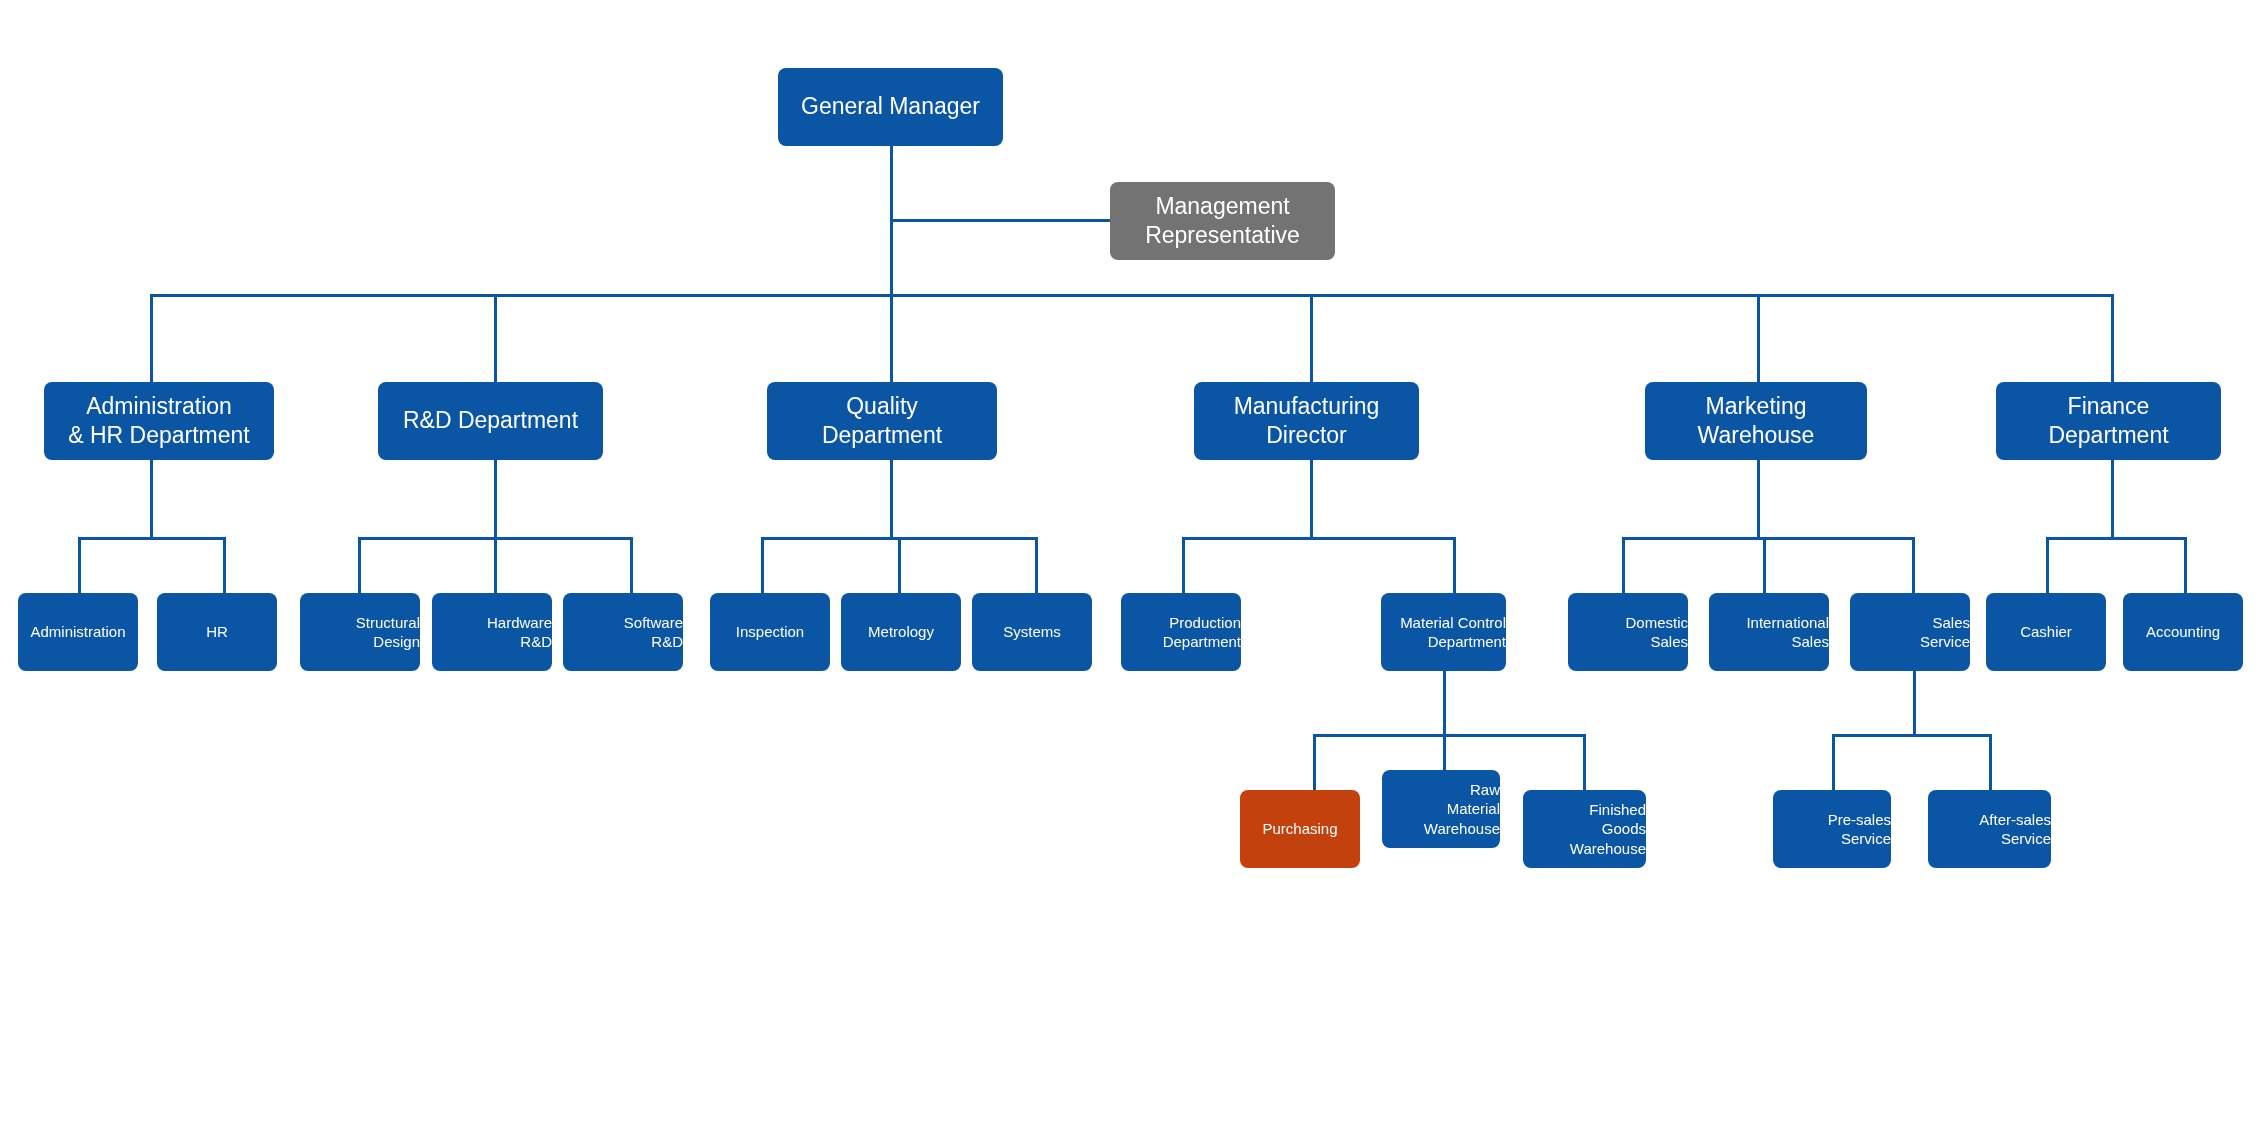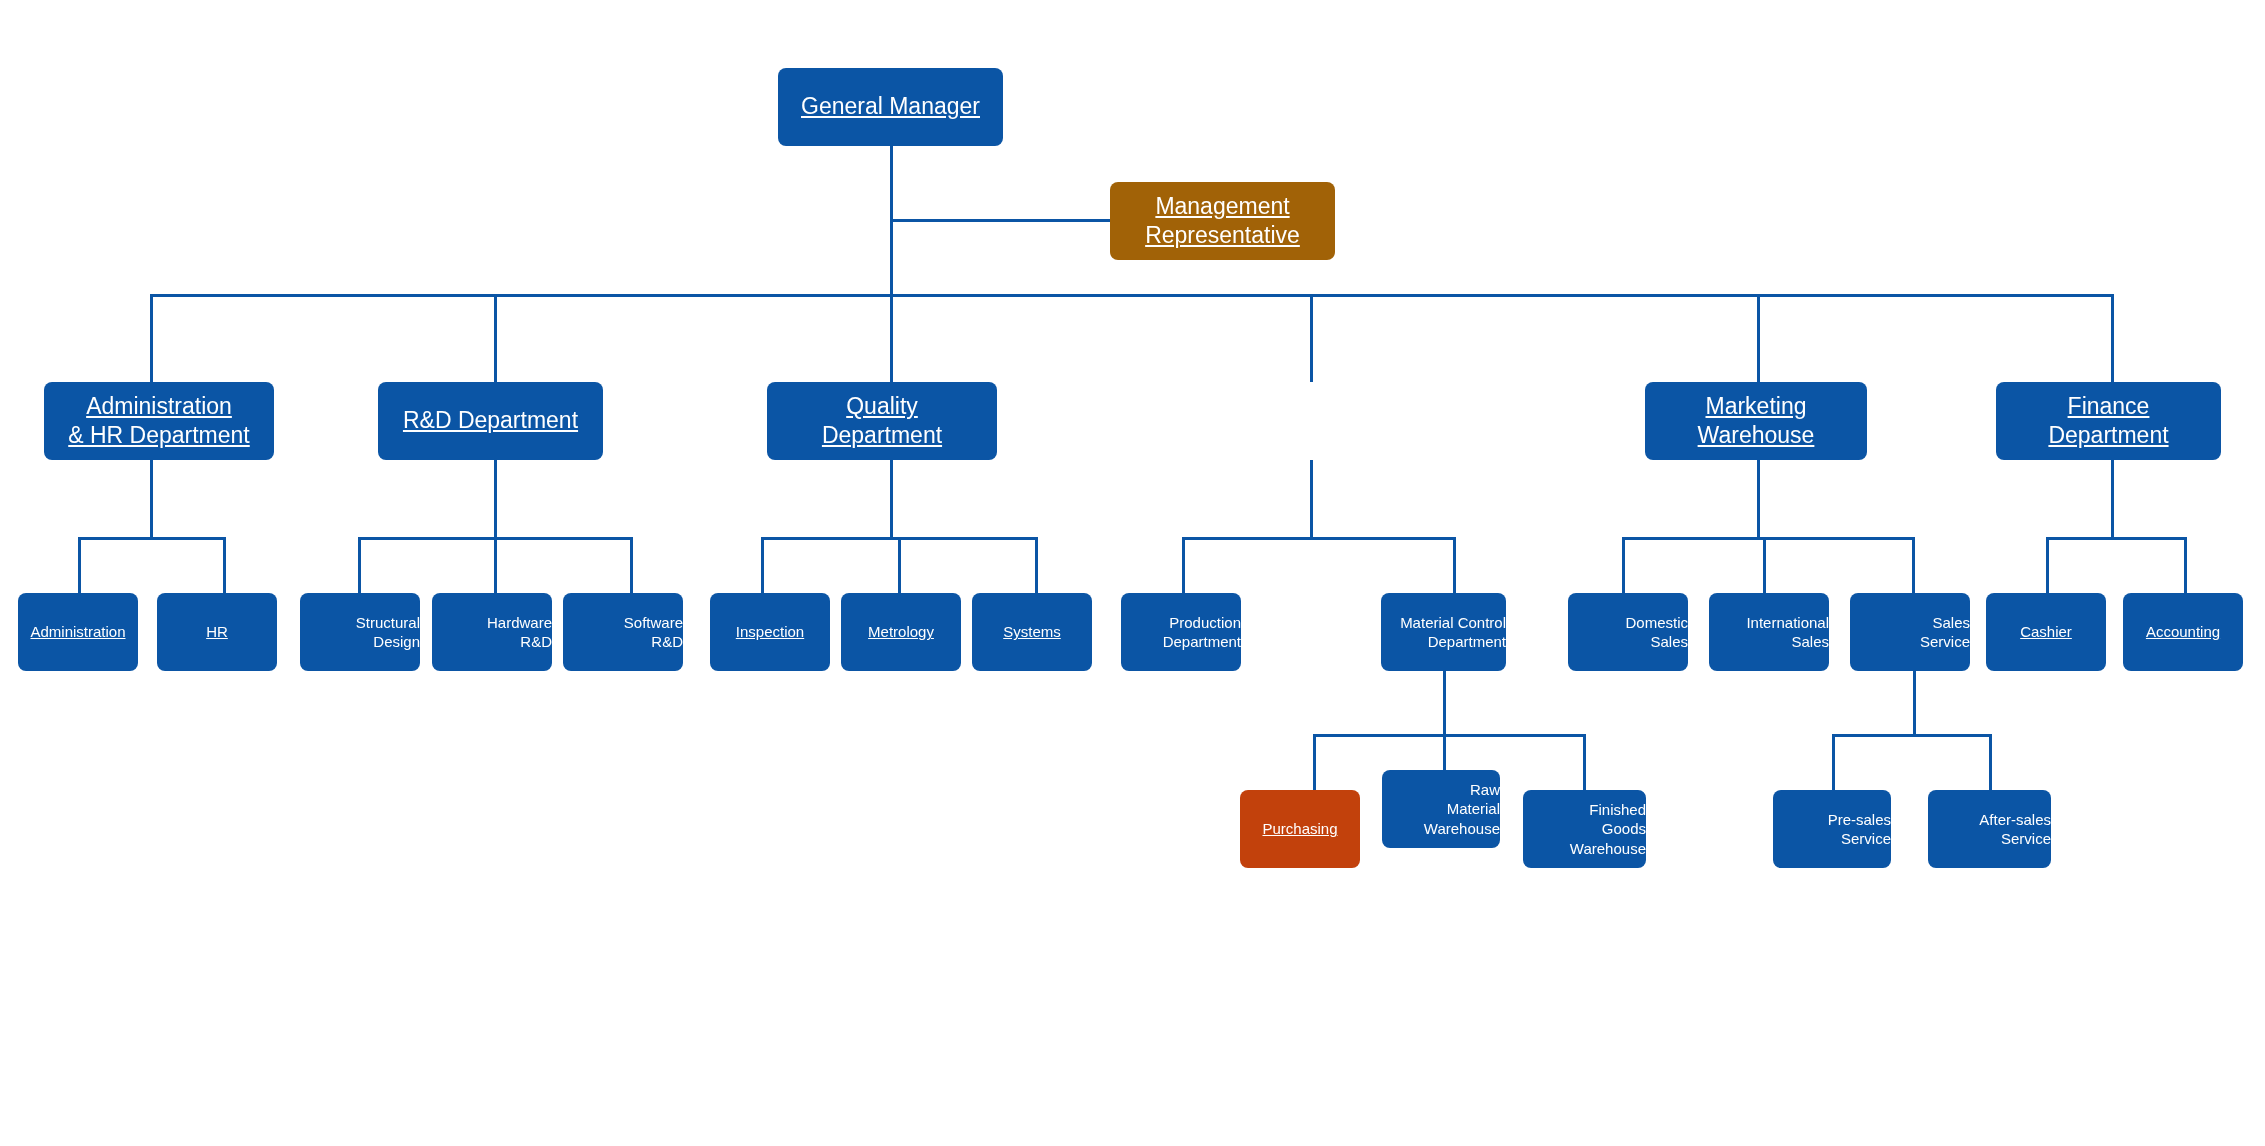--- a/index.html
+++ b/index.html
@@ -25,21 +25,21 @@
     background: #0B55A5;
     border-radius: 8px;
     color: #ffffff;
     display: flex;
     align-items: center;
     z-index: 3;
     line-height: 1.28;
     white-space: pre-line;
     overflow: hidden;
   }
-  .node.center   { justify-content: center; text-align: center; text-decoration: underline; }
+  .node.center   { justify-content: center; text-align: center; }
   .node.leftish  { justify-content: flex-start; text-align: right; }
   .node .node-label { display: block; width: 100%; }
   .node.leftish .node-label { padding-left: 12px; }
   .t-l2     { font-size: 23px; }
   .t-l3     { font-size: 15px; }
   .t-l4     { font-size: 15px; }
 
   .conn {
     position: absolute;
     background: #0B55A5;
@@ -90,27 +90,29 @@
     <div class="conn v" style="background: rgb(11, 85, 165); left: 1443px; top: 671px; height: 63px;"></div>
     <div class="conn h" style="background: rgb(11, 85, 165); left: 1313px; top: 734px; width: 270px;"></div>
     <div class="conn v" style="background: rgb(11, 85, 165); left: 1313px; top: 734px; height: 56px;"></div>
     <div class="conn v" style="background: rgb(11, 85, 165); left: 1443px; top: 734px; height: 56px;"></div>
     <div class="conn v" style="background: rgb(11, 85, 165); left: 1583px; top: 734px; height: 56px;"></div>
     <div class="conn v" style="background: rgb(11, 85, 165); left: 1913px; top: 671px; height: 63px;"></div>
     <div class="conn h" style="background: rgb(11, 85, 165); left: 1832px; top: 734px; width: 157px;"></div>
     <div class="conn v" style="background: rgb(11, 85, 165); left: 1832px; top: 734px; height: 56px;"></div>
     <div class="conn v" style="background: rgb(11, 85, 165); left: 1989px; top: 734px; height: 56px;"></div>
     <div class="node center t-lroot" style="left: 778px; top: 68px; width: 225px; height: 78px; font-size: 23px; background: rgb(11, 85, 165); color: rgb(255, 255, 255);"><span class="node-label">General Manager</span></div>
-    <div class="node center t-l2" style="left: 1110px; top: 182px; width: 225px; height: 78px; font-size: 23px; background: #a16207; color: rgb(255, 255, 255);"><span class="node-label">Management
+    <div class="node center t-l2" style="left: 1110px; top: 182px; width: 225px; height: 78px; font-size: 23px; background: #737373; color: rgb(255, 255, 255);"><span class="node-label">Management
 Representative</span></div>
     <div class="node center t-l2" style="left: 44px; top: 382px; width: 230px; height: 78px; font-size: 23px; background: rgb(11, 85, 165); color: rgb(255, 255, 255);"><span class="node-label">Administration
 &amp; HR Department</span></div>
     <div class="node center t-l2" style="left: 378px; top: 382px; width: 225px; height: 78px; font-size: 23px; background: rgb(11, 85, 165); color: rgb(255, 255, 255);"><span class="node-label">R&amp;D Department</span></div>
     <div class="node center t-l2" style="left: 767px; top: 382px; width: 230px; height: 78px; font-size: 23px; background: rgb(11, 85, 165); color: rgb(255, 255, 255);"><span class="node-label">Quality
 Department</span></div>
+    <div class="node center t-l2" style="left: 1194px; top: 382px; width: 225px; height: 78px; font-size: 23px; background: rgb(11, 85, 165); color: rgb(255, 255, 255);"><span class="node-label">Manufacturing
+Director</span></div>
     <div class="node center t-l2" style="left: 1645px; top: 382px; width: 222px; height: 78px; font-size: 23px; background: rgb(11, 85, 165); color: rgb(255, 255, 255);"><span class="node-label">Marketing
 Warehouse</span></div>
     <div class="node center t-l2" style="left: 1996px; top: 382px; width: 225px; height: 78px; font-size: 23px; background: rgb(11, 85, 165); color: rgb(255, 255, 255);"><span class="node-label">Finance
 Department</span></div>
     <div class="node center t-l3" style="left: 18px; top: 593px; width: 120px; height: 78px; font-size: 15px; background: rgb(11, 85, 165); color: rgb(255, 255, 255);"><span class="node-label">Administration</span></div>
     <div class="node center t-l3" style="left: 157px; top: 593px; width: 120px; height: 78px; font-size: 15px; background: rgb(11, 85, 165); color: rgb(255, 255, 255);"><span class="node-label">HR</span></div>
     <div class="node leftish t-l3" style="left: 300px; top: 593px; width: 120px; height: 78px; font-size: 15px; background: rgb(11, 85, 165); color: rgb(255, 255, 255);"><span class="node-label">Structural
 Design</span></div>
     <div class="node leftish t-l3" style="left: 432px; top: 593px; width: 120px; height: 78px; font-size: 15px; background: rgb(11, 85, 165); color: rgb(255, 255, 255);"><span class="node-label">Hardware
 R&amp;D</span></div>

